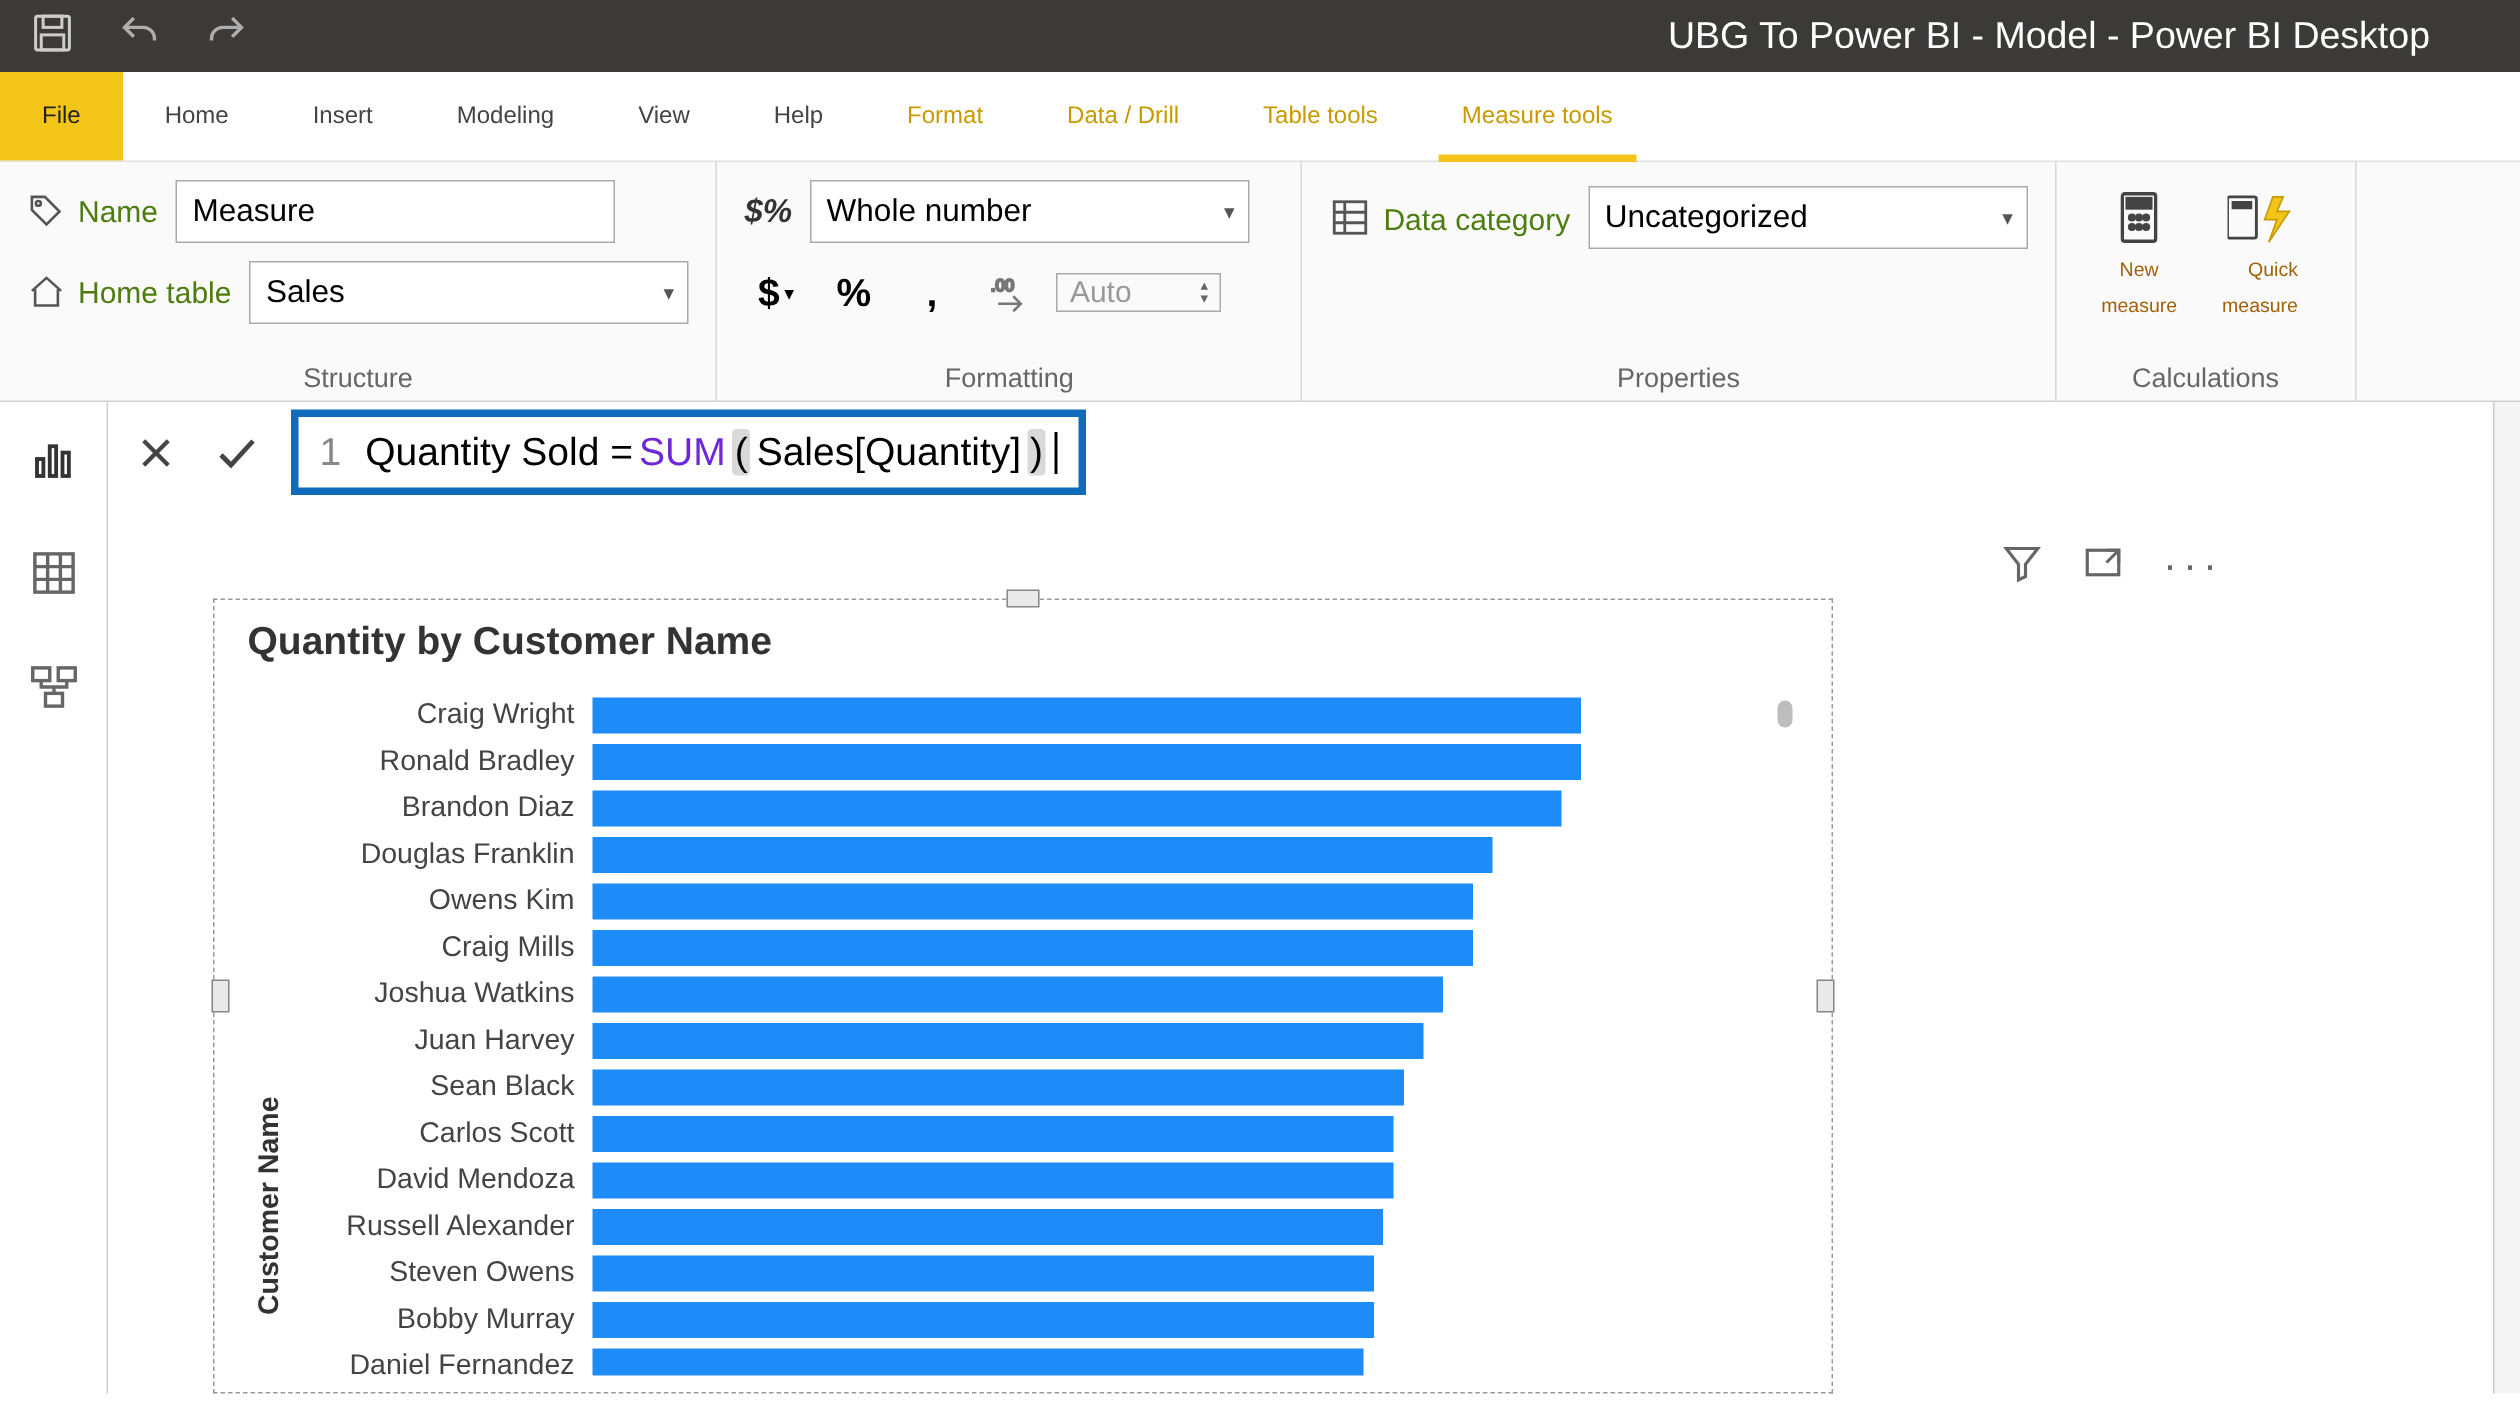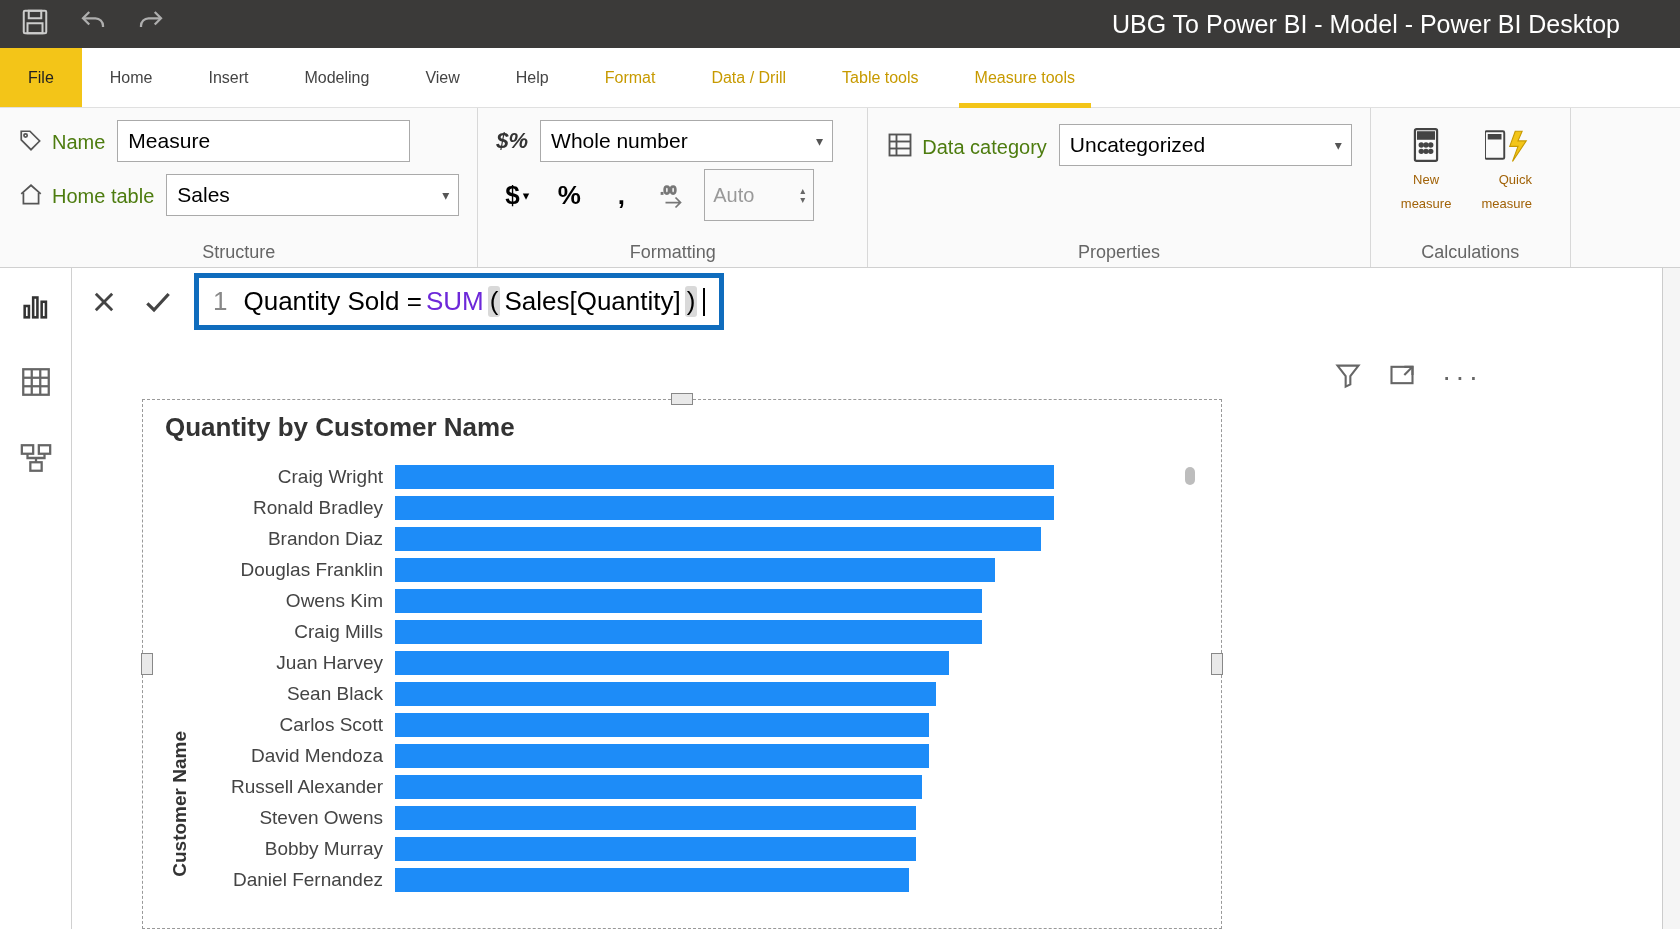--- a/index.html
+++ b/index.html
@@ -82,21 +82,21 @@
 }
 .field-select { appearance: none; background: #fff; position: relative; }
 .select-wrap { position: relative; display: inline-block; }
 .select-wrap::after { content: "▾"; position: absolute; right: 10px; top: 50%; transform: translateY(-50%); color: #555; font-size: 14px; pointer-events: none; }
 
 .fmt-btns { display: flex; gap: 10px; align-items: center; }
 .fmt-btn { width: 42px; height: 42px; display: flex; align-items: center; justify-content: center; font-size: 26px; cursor: pointer; border-radius: 3px; }
 .fmt-btn small { font-size: 13px; }
 .spinner-input {
   border: 1px solid #aaa;
-  width: 110px; height: 52px;
+  width: 110px; height: 26px;
   display: flex; align-items: center;
   padding: 12px 8px;
   color: #999;
   font-size: 20px;
   justify-content: space-between;
 }
 .spinner-arrows { display: flex; flex-direction: column; line-height: 9px; font-size: 10px; color: #666; }
 
 .big-btn { display: flex; flex-direction: column; align-items: center; justify-content: center; padding: 4px 12px; font-size: 13px; color: #a16207; cursor: pointer; }
 .big-btn .iconbox { width: 46px; height: 46px; display: flex; align-items: center; justify-content: center; }
@@ -458,20 +458,26 @@
                   <div class="bar-fill" style="width: 72.98%;"></div>
                 </div>
               </div>
               <div class="bar-row">
                 <div class="bar-label">Craig Mills</div>
                 <div class="bar-track">
                   <div class="bar-fill" style="width: 72.98%;"></div>
                 </div>
               </div>
               <div class="bar-row">
+                <div class="bar-label">Joshua Watkins</div>
+                <div class="bar-track">
+                  <div class="bar-fill" style="width: 70.52%;"></div>
+                </div>
+              </div>
+              <div class="bar-row">
                 <div class="bar-label">Juan Harvey</div>
                 <div class="bar-track">
                   <div class="bar-fill" style="width: 68.88%;"></div>
                 </div>
               </div>
               <div class="bar-row">
                 <div class="bar-label">Sean Black</div>
                 <div class="bar-track">
                   <div class="bar-fill" style="width: 67.24%;"></div>
                 </div>

